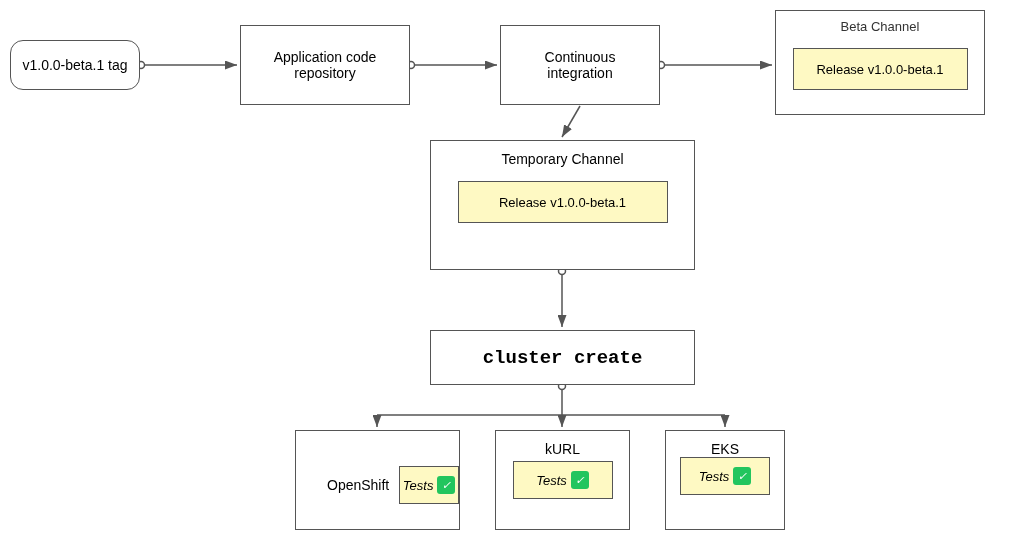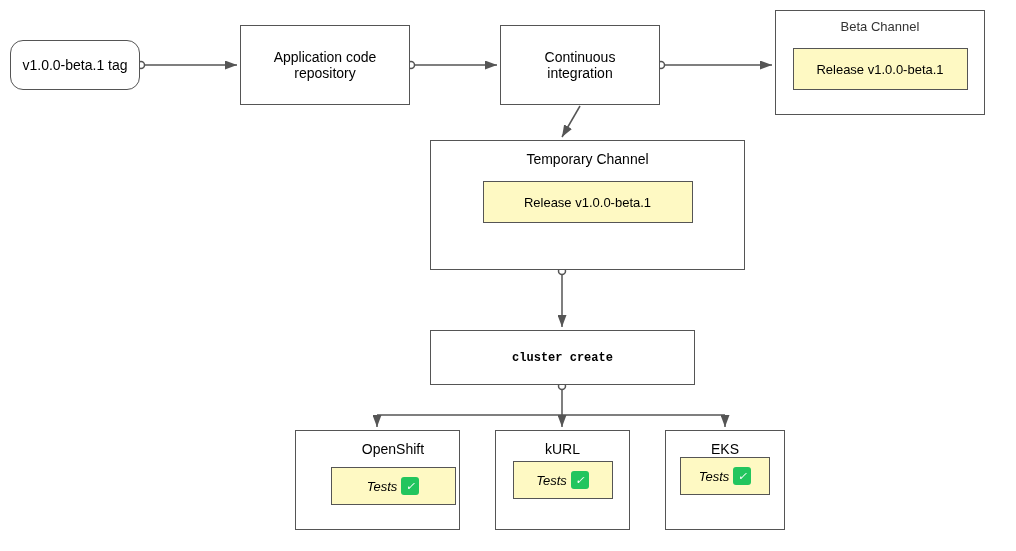--- a/index.html
+++ b/index.html
@@ -57,21 +57,21 @@
 
     .channel-label {
       position: absolute;
       font-size: 13px;
       color: #333;
     }
 
     .bold-mono {
       font-family: 'Courier New', monospace;
       font-weight: bold;
-      font-size: 12px;
+      font-size: 19px;
     }
 
     .tests-badge {
       display: inline-flex;
       align-items: center;
       gap: 4px;
       font-size: 13px;
       font-style: italic;
     }
 
@@ -146,32 +146,32 @@
   </div>
 
   <div class="box" style="left:775px;top:10px;width:210px;height:105px;flex-direction:column;justify-content:flex-start;padding-top:8px;gap:8px;">
     <span class="channel-label" style="position:relative;top:0;left:0;">Beta Channel</span>
 
     <div class="inner-box" style="position:relative;width:175px;height:42px;margin-top:6px;">
       <span>Release v1.0.0-beta.1</span>
     </div>
   </div>
 
-  <div class="box" style="left:430px;top:140px;width:315px;height:130px;flex-direction:column;justify-content:flex-start;padding-top:10px;gap:10px;">
+  <div class="box" style="left:430px;top:140px;width:265px;height:130px;flex-direction:column;justify-content:flex-start;padding-top:10px;gap:10px;">
     <span style="position:relative;">Temporary Channel</span>
     <div class="inner-box" style="position:relative;width:210px;height:42px;margin-top:4px;">
       <span>Release v1.0.0-beta.1</span>
     </div>
   </div>
 
   <div class="box" style="left:430px;top:330px;width:265px;height:55px;">
     <span class="bold-mono">cluster create</span>
   </div>
 
-  <div class="box" style="left:295px;top:430px;width:165px;height:100px;flex-direction:column;justify-content:flex-start;padding-top:10px;gap:10px;padding-left:31px;">
+  <div class="box" style="left:295px;top:430px;width:165px;height:100px;flex-direction:row;justify-content:flex-start;padding-top:10px;gap:10px;padding-left:31px;">
     <span>OpenShift</span>
     <div class="inner-box" style="position:relative;width:125px;height:38px;">
       <span class="tests-badge">
         Tests
         <span class="checkmark">✓</span>
       </span>
     </div>
   </div>
 
   <div class="box" style="left:495px;top:430px;width:135px;height:100px;flex-direction:column;justify-content:flex-start;padding-top:10px;gap:4px;">

